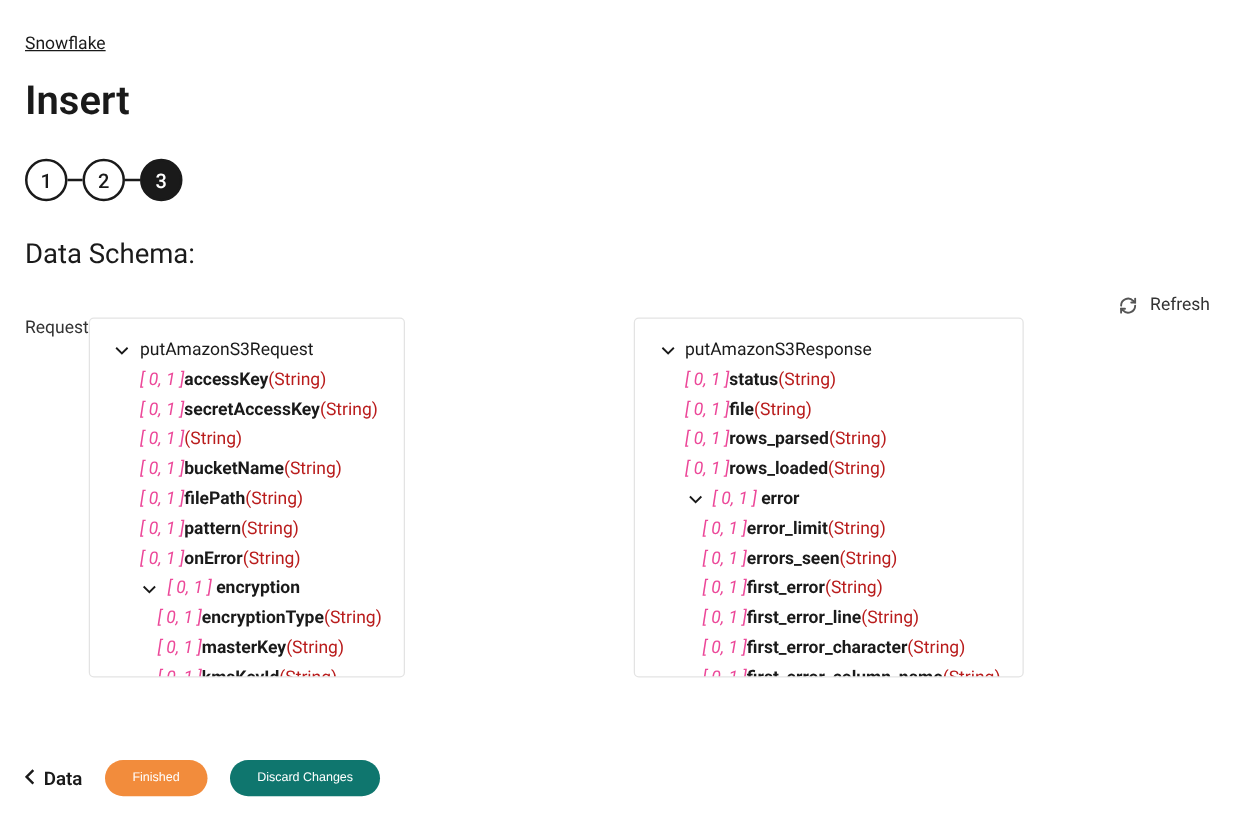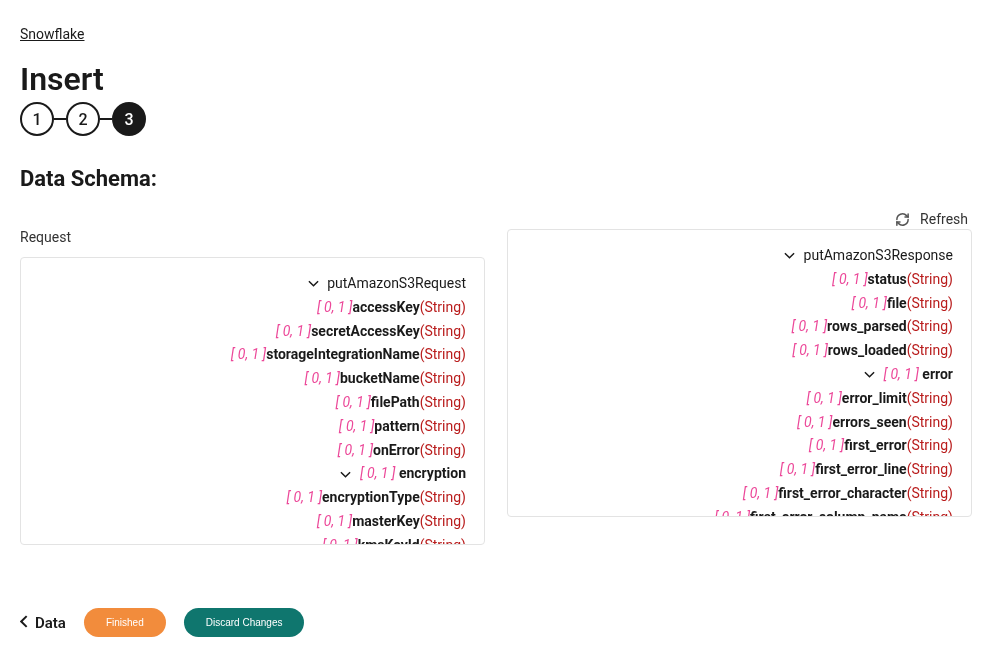--- a/index.html
+++ b/index.html
@@ -16,21 +16,21 @@
       font-size: 14px;
       text-decoration: underline;
       color: #1a1a1a;
       display: inline-block;
       margin-bottom: 18px;
       cursor: pointer;
     }
     .page-title {
       font-size: 32px;
       font-weight: 600;
-      margin-bottom: 4px;
+      margin-bottom: 28px;
     }
     .stepper {
       display: flex;
       align-items: center;
       margin-bottom: 30px;
     }
     .step {
       width: 34px;
       height: 34px;
       border-radius: 50%;
@@ -46,21 +46,21 @@
       background: #1a1a1a;
       color: #fff;
     }
     .step-connector {
       width: 12px;
       height: 2px;
       background: #1a1a1a;
     }
     .section-title {
       font-size: 22px;
-      font-weight: 700;
+      font-weight: 400;
       margin-bottom: 20px;
     }
     .refresh-row {
       display: flex;
       justify-content: flex-end;
       align-items: center;
       margin-bottom: 18px;
       gap: 10px;
       padding-right: 4px;
     }
@@ -74,41 +74,40 @@
       color: #333;
     }
     .schemas {
       display: flex;
       gap: 22px;
       margin-top: -16px;
     }
     .schema-col {
       flex: 1;
       display: flex;
-      flex-direction: column;
+      flex-direction: row;
     }
     .col-label {
       font-size: 14px;
       color: #333;
       margin-bottom: 12px;
     }
     .panel {
       border: 1px solid #e3e3e3;
       border-radius: 4px;
       height: 288px;
       overflow: hidden;
       padding: 14px 18px 0 18px;
       font-size: 14px;
       line-height: 1.7;
     }
     .tree-row {
       display: flex;
       align-items: center;
       white-space: nowrap;
-      justify-content: flex-end;
     }
     .chev {
       width: 16px;
       display: inline-flex;
       justify-content: center;
       align-items: center;
       margin-right: 6px;
     }
     .chev svg { display: block; }
     .card-label { color: #ec4899; font-style: italic; }
@@ -195,21 +194,20 @@
             <span class="fname">accessKey</span> 
             <span class="ftype">(String)</span>
           </div>
           <div class="tree-row indent1">
             <span class="card-label">[ 0, 1 ]</span> 
             <span class="fname">secretAccessKey</span> 
             <span class="ftype">(String)</span>
           </div>
           <div class="tree-row indent1">
             <span class="card-label">[ 0, 1 ]</span> 
-            <span class="fname">storageIntegrationName</span> 
             <span class="ftype">(String)</span>
           </div>
           <div class="tree-row indent1">
             <span class="card-label">[ 0, 1 ]</span> 
             <span class="fname">bucketName</span> 
             <span class="ftype">(String)</span>
           </div>
           <div class="tree-row indent1">
             <span class="card-label">[ 0, 1 ]</span> 
             <span class="fname">filePath</span> 

